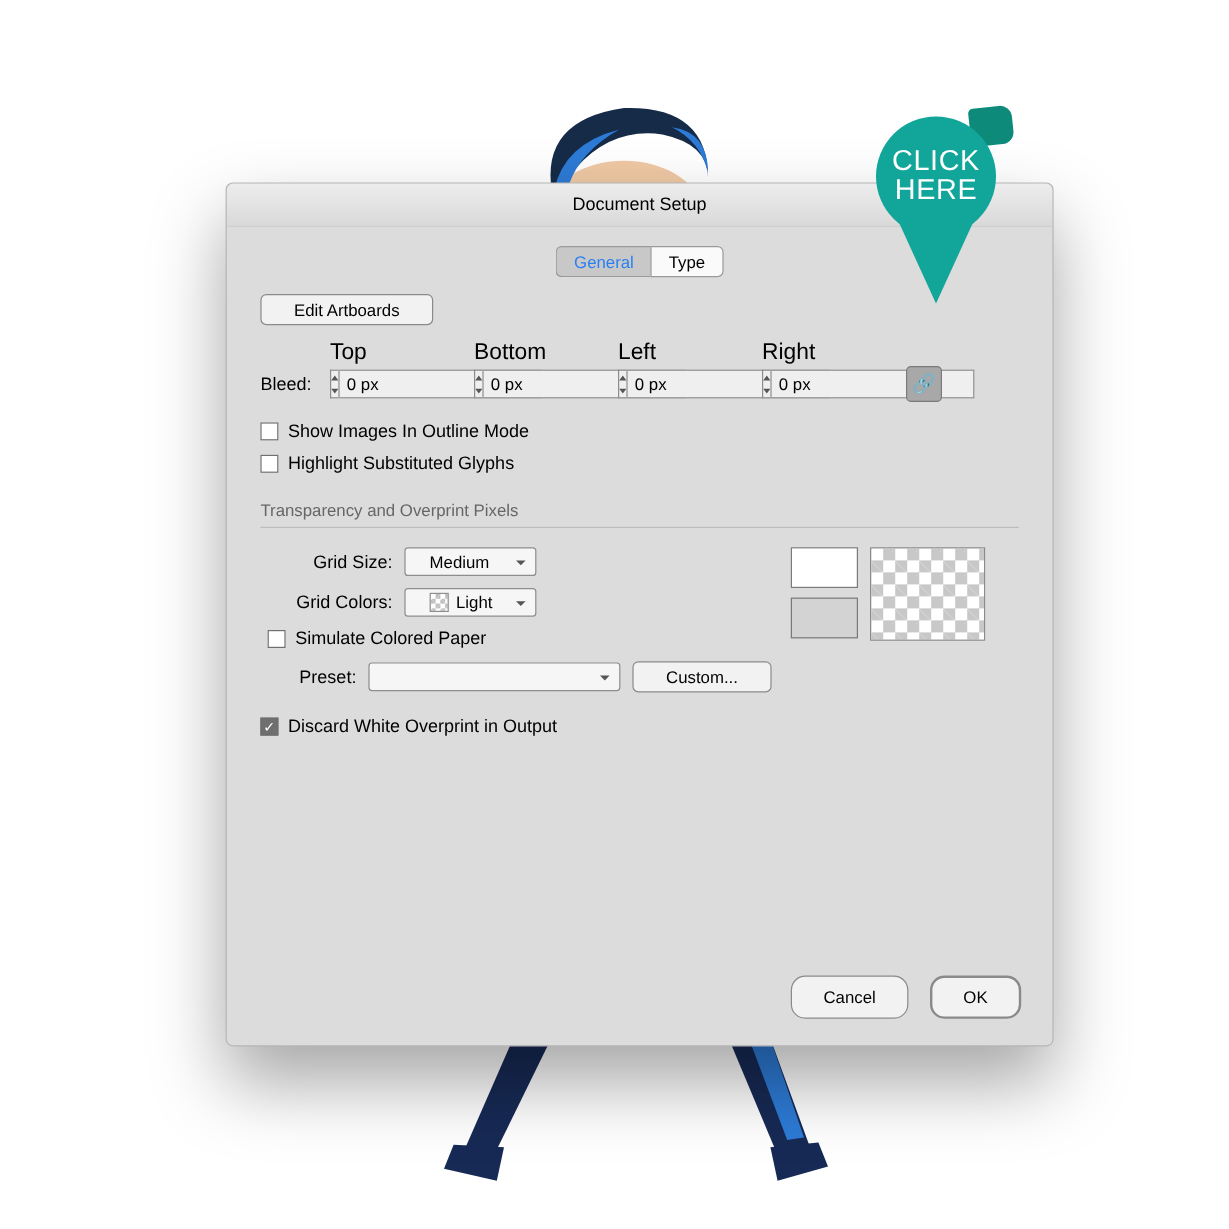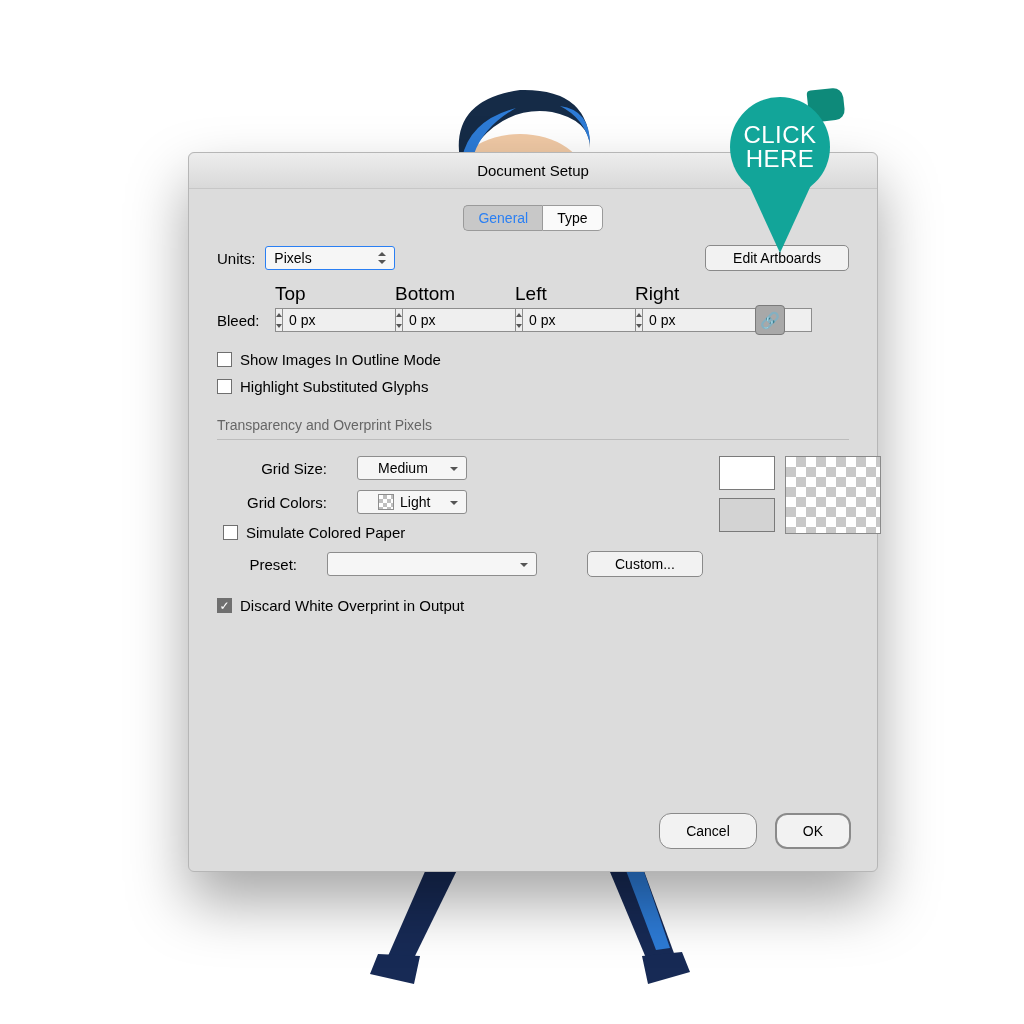--- a/index.html
+++ b/index.html
@@ -249,21 +249,20 @@
   .section-body {
     padding: 16px 0 0 0;
     display: flex;
     align-items: flex-start;
   }
   .section-body .left { flex: 0 0 340px; }
   .form-line {
     display: flex;
     align-items: center;
     margin-bottom: 10px;
-    gap: 20px;
   }
   .form-line .lbl {
     width: 110px;
     text-align: right;
     margin-right: 10px;
     font-size: 15px;
   }
   .swatches-col {
     display: flex;
     flex-direction: column;
@@ -348,27 +347,20 @@
   <div class="titlebar">Document Setup</div>
 
   <div class="dlg-body">
 
     <div class="seg-tabs">
       <div class="seg active">General</div>
       <div class="seg">Type</div>
     </div>
 
     <div class="row" style="justify-content: space-between;">
-      <div style="display:flex; align-items:center;">
-        <span class="label">Units:</span>
-        <div class="select" style="width:130px;">
-          <span>Pixels</span>
-          <span class="chev"></span>
-        </div>
-      </div>
       <div class="btn">Edit Artboards</div>
     </div>
 
     <div class="bleed-head">
       <div class="col">Top</div>
       <div class="col">Bottom</div>
       <div class="col">Left</div>
       <div class="col">Right</div>
     </div>
 

